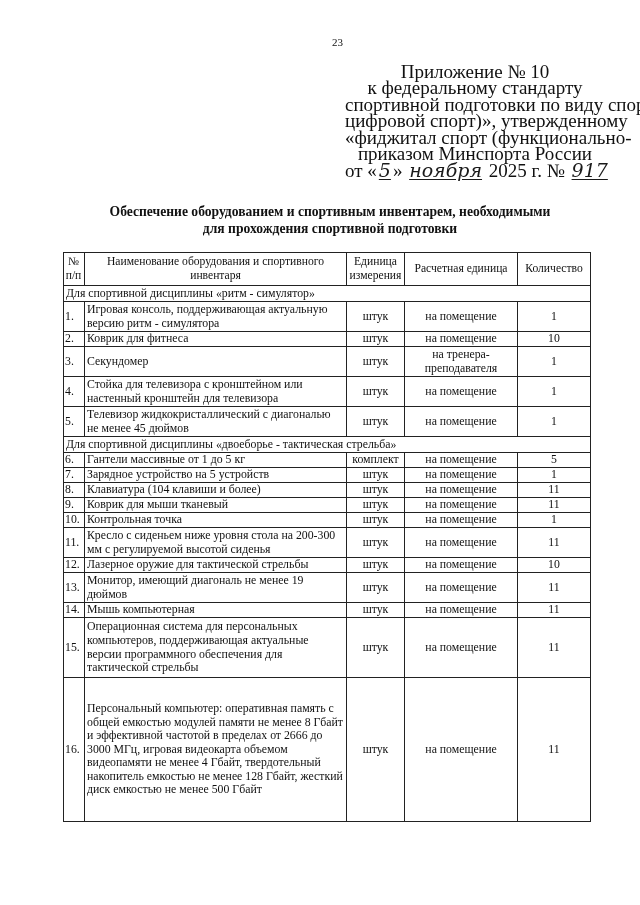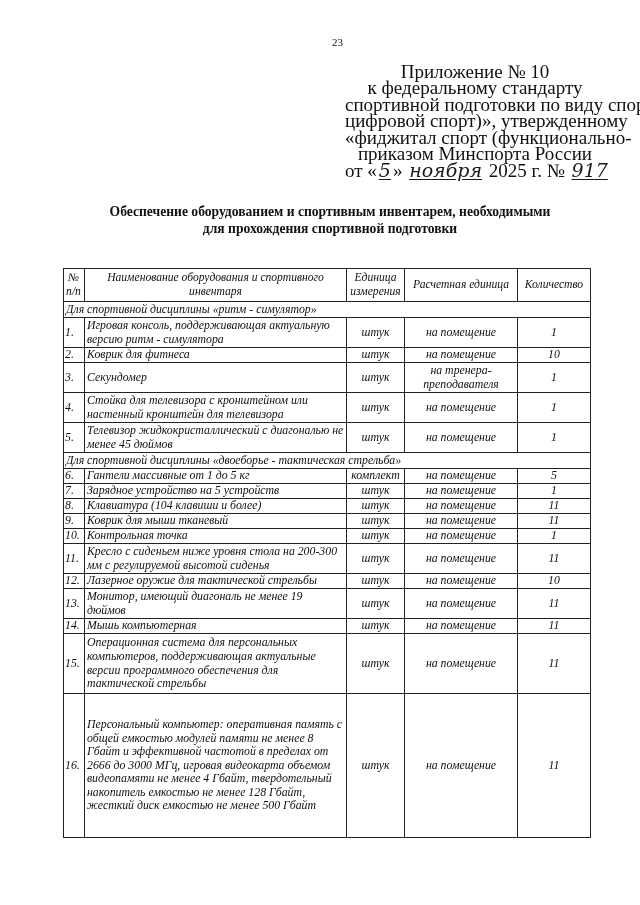--- a/index.html
+++ b/index.html
@@ -7,22 +7,22 @@
          font-family: "Liberation Serif", serif; color: #111; }
   .page-number { position: absolute; left: 332px; top: 36px; font-size: 11px; }
   .appendix { position: absolute; left: 345px; top: 64px; width: 260px; text-align: center;
               font-size: 19px; line-height: 16.4px; }
   .appendix div { white-space: nowrap; }
   .sig-line { white-space: nowrap; }
   .hand { font-family: "DejaVu Serif", serif; font-style: italic; color: #1a1a1a;
           text-decoration: underline; text-underline-offset: 2px; padding: 0 2px; }
   .doc-title { position: absolute; left: 70px; top: 204px; width: 520px; text-align: center;
                font-weight: bold; font-size: 13.6px; line-height: 16.5px; }
-  table.inv { position: absolute; left: 63px; top: 268px; border-collapse: collapse;
-              font-size: 11.8px; line-height: 13.6px; table-layout: fixed; width: 492px; font-style: italic; }
+  table.inv { position: absolute; left: 63px; top: 252px; border-collapse: collapse;
+              font-size: 11.8px; line-height: 13.6px; table-layout: fixed; width: 492px; }
   table.inv td, table.inv th { border: 1px solid #222; padding: 0 2px; vertical-align: middle; font-weight: normal; }
   table.inv th { text-align: center; font-size: 11.6px; line-height: 13.6px; }
   .c-num { width: 21px; text-align: left; padding-left: 1px !important; }
   .c-name { width: 262px; text-align: left; }
   .c-unit { width: 58px; text-align: center; }
   .c-calc { width: 113px; text-align: center; }
   .c-qty { width: 73px; text-align: center; }
   tr.hdr { height: 33px; }
   tr.sec td { height: 15px; }
   tr.r1 { height: 15px; }

